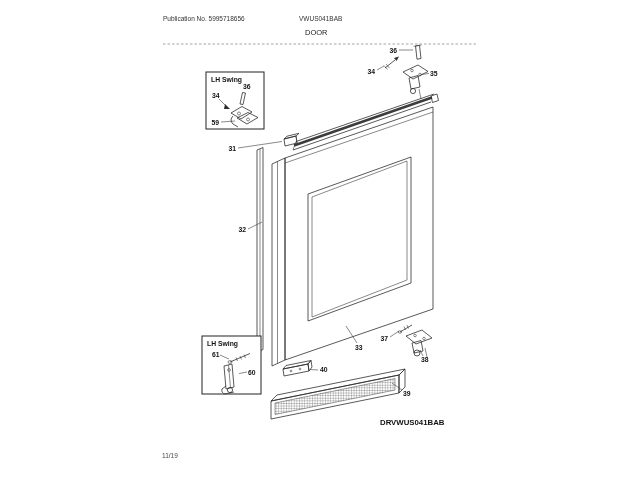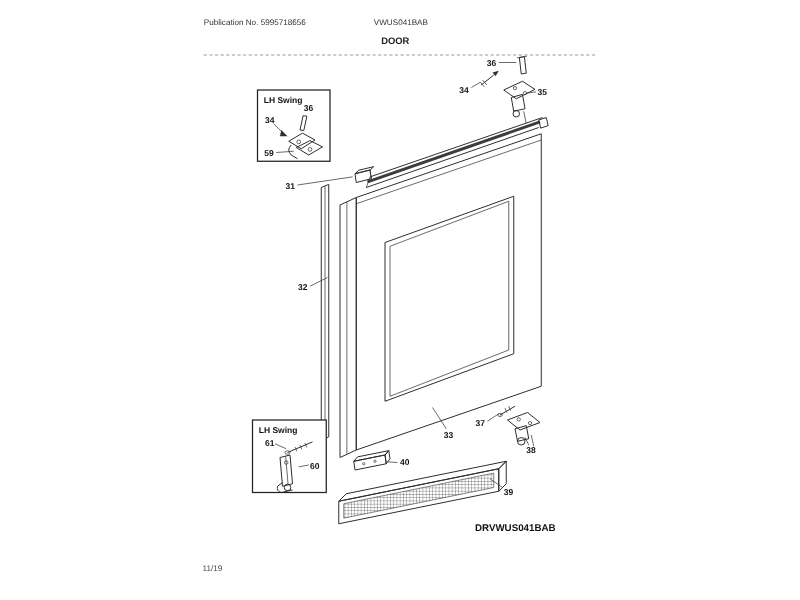--- a/index.html
+++ b/index.html
@@ -1,21 +1,21 @@
 <!DOCTYPE html>
 <html><head>
 <meta charset="utf-8">
 <style>
   html,body{margin:0;padding:0;background:#ffffff;}
   .page{
     position:relative;width:640px;height:480px;background:#ffffff;
     font-family:"Liberation Sans", sans-serif;color:#222;overflow:hidden;
   }
   .hdr{position:absolute;font-size:6.5px;line-height:8px;color:#333;}
-  .hdr-bold{position:absolute;font-size:7.5px;font-weight:bold;color:#222;}
+  .hdr-bold{position:absolute;font-size:7.5px;font-weight:normal;color:#222;}
   .footer{position:absolute;font-size:6.5px;color:#444;}
   svg{position:absolute;left:0;top:0;}
   .ln{stroke:#2e2e2e;stroke-width:0.8;fill:none;}
   .ln-thin{stroke:#3a3a3a;stroke-width:0.6;fill:none;}
   .leader{stroke:#3a3a3a;stroke-width:0.6;fill:none;}
   .box{stroke:#222;stroke-width:1;fill:#ffffff;}
   .callout{font:bold 6.8px "Liberation Sans", sans-serif;fill:#111;}
   .inset-title{font:bold 6.8px "Liberation Sans", sans-serif;fill:#111;}
   .code{font:bold 7.8px "Liberation Sans", sans-serif;fill:#111;}
   .solid{fill:#2e2e2e;stroke:none;}

